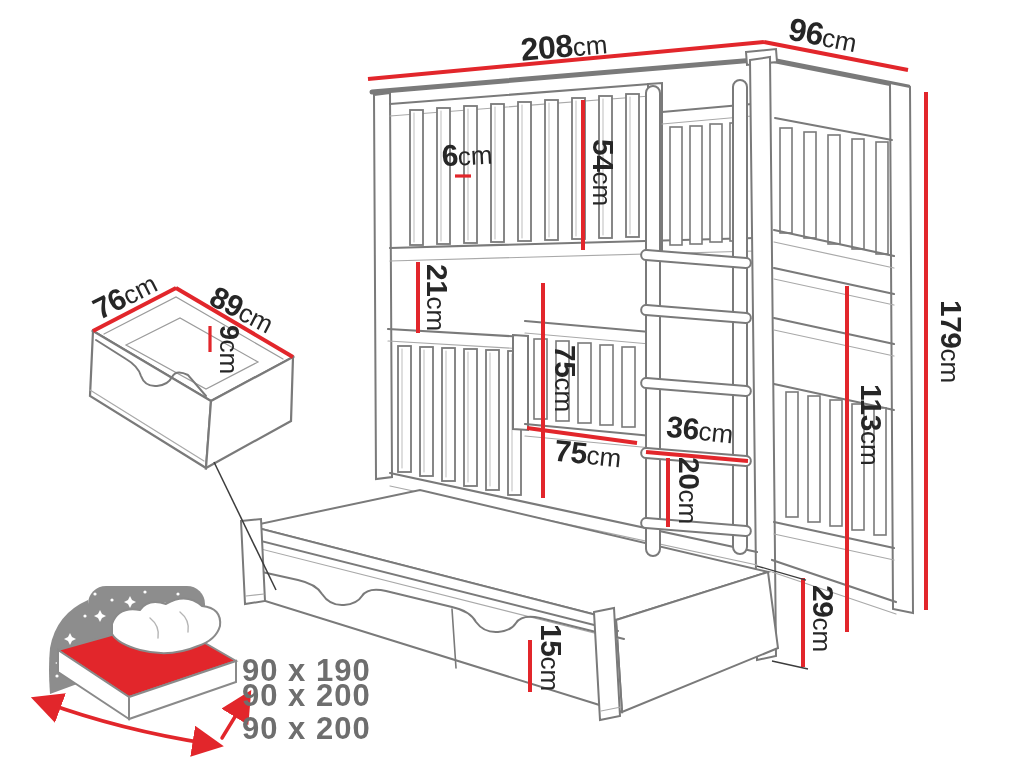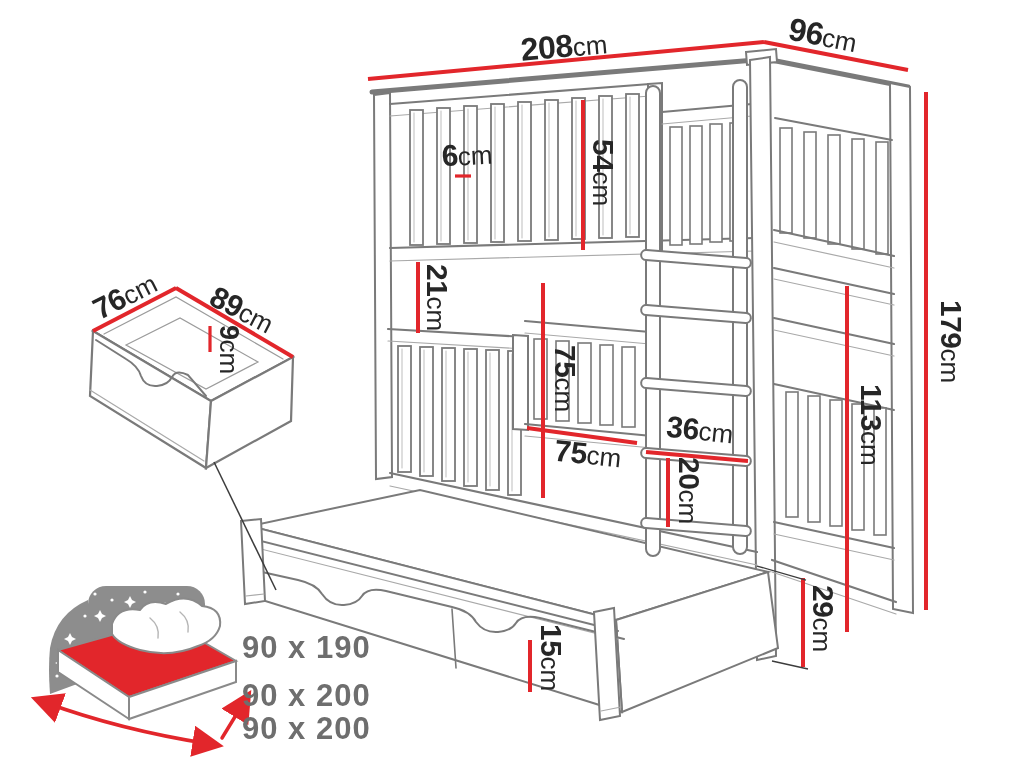--- a/index.html
+++ b/index.html
@@ -24,21 +24,21 @@
   #dim-54{left:618px;top:139px;}
   #dim-21{left:452px;top:264px;}
   #dim-75v{left:580px;top:345px;}
   #dim-20{left:704px;top:457px;}
   #dim-29{left:838px;top:585px;}
   #dim-15{left:566px;top:624px;}
   #dim-9{left:242px;top:325px;font-size:27px;}
   
   .size{position:absolute;left:242px;line-height:1;font-weight:700;font-size:31px;
         color:#6e6e6e;letter-spacing:1px;}
-  #size-0{top:632px;} #size-1{top:680px;} #size-2{top:713px;}
+  #size-0{top:655px;} #size-1{top:680px;} #size-2{top:713px;}
 </style>
 </head>
 <body>
 
 <div id="stage">
 
 <svg id="art" width="1024" height="768" viewBox="0 0 1024 768">
   <defs>
     <marker id="ar" markerWidth="9" markerHeight="9" refX="5" refY="4.5" orient="auto-start-reverse">
       <path d="M0,0 L9,4.5 L0,9 Z" fill="#e2262b"></path>

